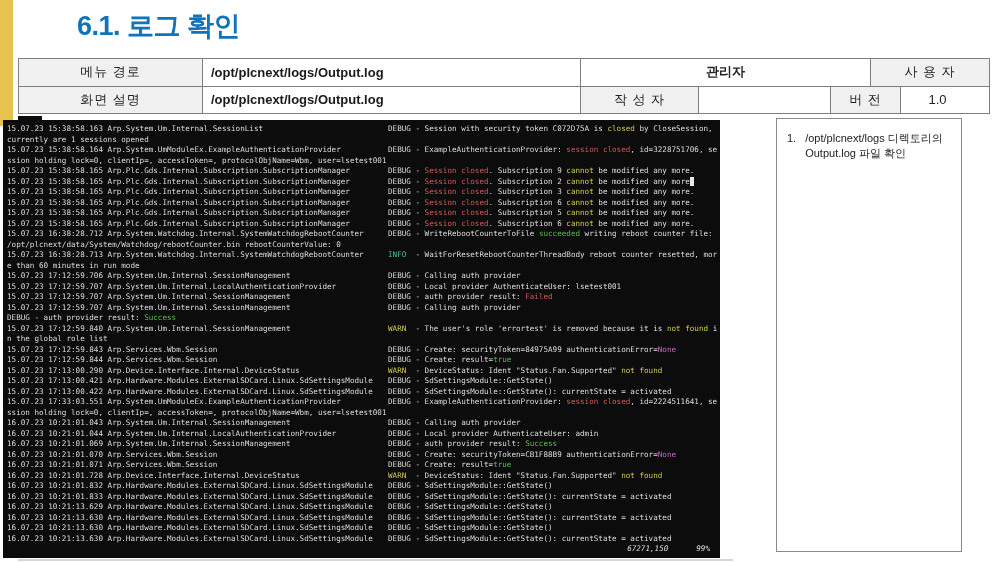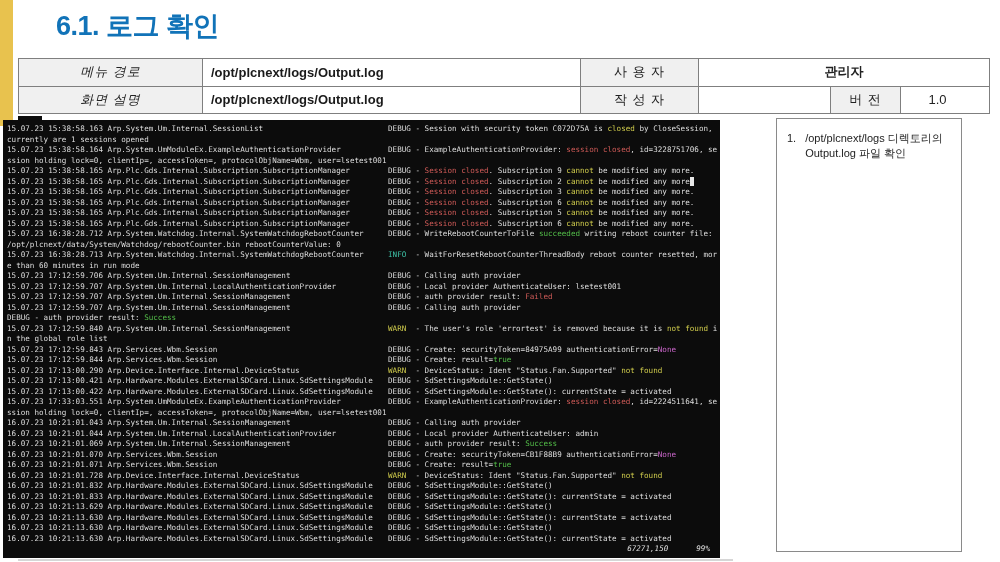--- a/index.html
+++ b/index.html
@@ -2,37 +2,37 @@
 <html><head>
 <meta charset="utf-8">
 <style>
   * { margin:0; padding:0; box-sizing:border-box; }
   html,body { width:1000px; height:562px; background:#ffffff; overflow:hidden;
               font-family:"Liberation Sans","DejaVu Sans",sans-serif; }
   .page { position:relative; width:1000px; height:562px; background:#fff; }
 
   .accent-bar { position:absolute; left:0; top:0; width:13px; height:126px; background:#E8C24E; }
 
-  .title { position:absolute; left:56px; top:8px; font-size:27px; font-weight:bold;
+  .title { position:absolute; left:77px; top:8px; font-size:27px; font-weight:bold;
            color:#1173B8; letter-spacing:-0.5px; }
 
   
   .info-table { position:absolute; left:18px; top:58px; width:972px; height:56px;
                 border:1.5px solid #7f7f7f; background:#fff; display:flex; flex-direction:column; }
   .tr { display:flex; flex:1; border-bottom:1px solid #7f7f7f; }
   .tr.last { border-bottom:none; }
   .cell { display:flex; align-items:center; border-right:1px solid #7f7f7f;
           font-size:13px; color:#222; padding:0 10px; }
   .cell:last-child { border-right:none; }
   .lab { background:#f0f0f0; justify-content:center; letter-spacing:1px; }
   .val { background:#fff; }
   .bold { font-weight:bold; color:#1a1a1a; }
   .center { justify-content:center; }
   .semib { font-weight:bold; }
-  .w1 { width:184px; flex:none;font-style:italic; }
+  .w1 { width:184px; flex:none; }
   .w2 { width:378px; flex:none;padding-left:8px; }
   .w3 { width:118px; flex:none; }
   .w4 { flex:1; }
   .w5 { width:132px; flex:none; }
   .w6 { width:70px; flex:none; }
   .w7 { width:73px; flex:none; }
 
   
   .term-tab { position:absolute; left:18px; top:116px; width:24px; height:8px; background:#0c0c0c; }
   .terminal { position:absolute; left:3px; top:120px; width:717px; height:438px;
@@ -66,22 +66,22 @@
 <div class="page">
 
   <div class="accent-bar"></div>
 
   <h1 class="title">6.1. 로그 확인</h1>
 
   <div class="info-table">
     <div class="tr">
       <div class="cell lab w1">메뉴 경로</div>
       <div class="cell val bold w2">/opt/plcnext/logs/Output.log</div>
+      <div class="cell val center semib w4">관리자</div>
       <div class="cell lab w3">사 용 자</div>
-      <div class="cell val center semib w4">관리자</div>
     </div>
     <div class="tr last">
       <div class="cell lab w1">화면 설명</div>
       <div class="cell val bold w2">/opt/plcnext/logs/Output.log</div>
       <div class="cell lab w3">작 성 자</div>
       <div class="cell val w5"></div>
       <div class="cell lab w6">버  전</div>
       <div class="cell val center w7">1.0</div>
     </div>
   </div>

